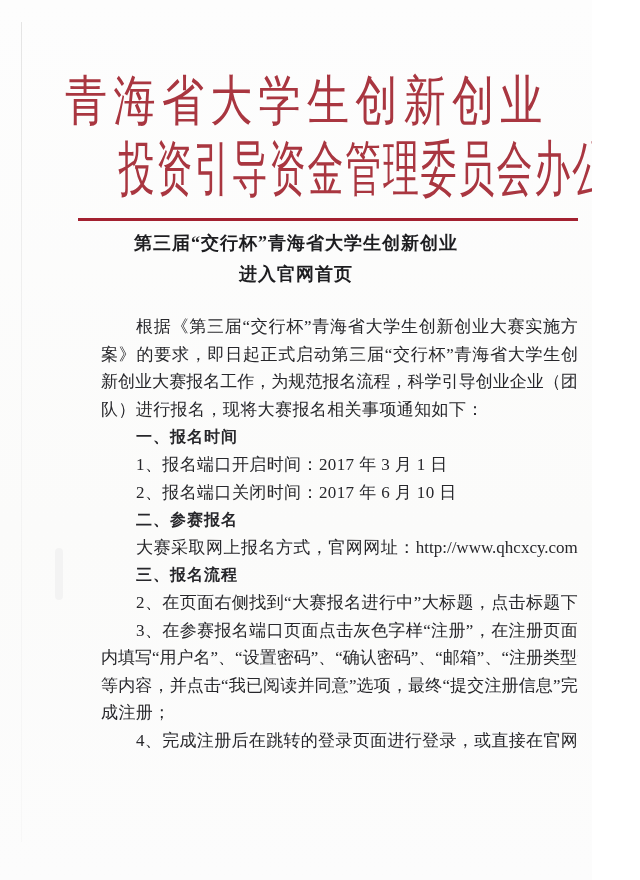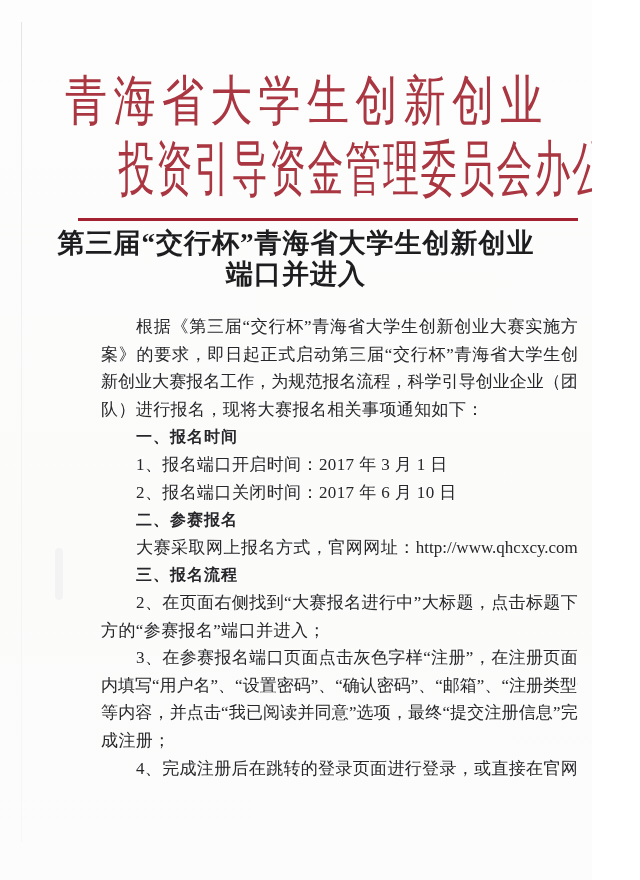--- a/index.html
+++ b/index.html
@@ -69,21 +69,21 @@
     height: 3px;
   }
   .doc-title {
     position: absolute;
     top: 228px;
     left: 0;
     right: 0;
     text-align: center;
     color: #1d1d20;
     font-weight: bold;
-    font-size: 27px;
+    font-size: 18px;
     line-height: 31px;
     letter-spacing: 1px;
   }
   .body-block {
     position: absolute;
     top: 313px;
     left: 101px;
     width: 477px;
     color: #27272b;
     overflow: hidden;
@@ -113,21 +113,21 @@
   <div class="scan-smudge"></div>
 
   <div class="letterhead-line1" style="color: rgb(169, 54, 64);">青海省大学生创新创业</div>
 
   <div class="letterhead-line2" style="color: rgb(169, 54, 64);">投资引导资金管理委员会办公室</div>
 
   <div class="divider" style="background: rgb(163, 33, 48);"></div>
 
   <div class="doc-title">
     <div>第三届“交行杯”青海省大学生创新创业</div>
-    <div>端口并进入</div>
+    <div>进入官网首页</div>
   </div>
 
   <div class="body-block">
       <div class="bline indent fill">
         <span>根</span>
         <span>据</span>
         <span>《</span>
         <span>第</span>
         <span>三</span>
         <span>届</span>
@@ -259,21 +259,20 @@
         <span>大</span>
         <span>标</span>
         <span>题</span>
         <span>，</span>
         <span>点</span>
         <span>击</span>
         <span>标</span>
         <span>题</span>
         <span>下</span>
       </div>
-      <div class="bline">方的“参赛报名”端口并进入；</div>
       <div class="bline indent fill">
         <span>3</span>
         <span>、</span>
         <span>在</span>
         <span>参</span>
         <span>赛</span>
         <span>报</span>
         <span>名</span>
         <span>端</span>
         <span>口</span>

